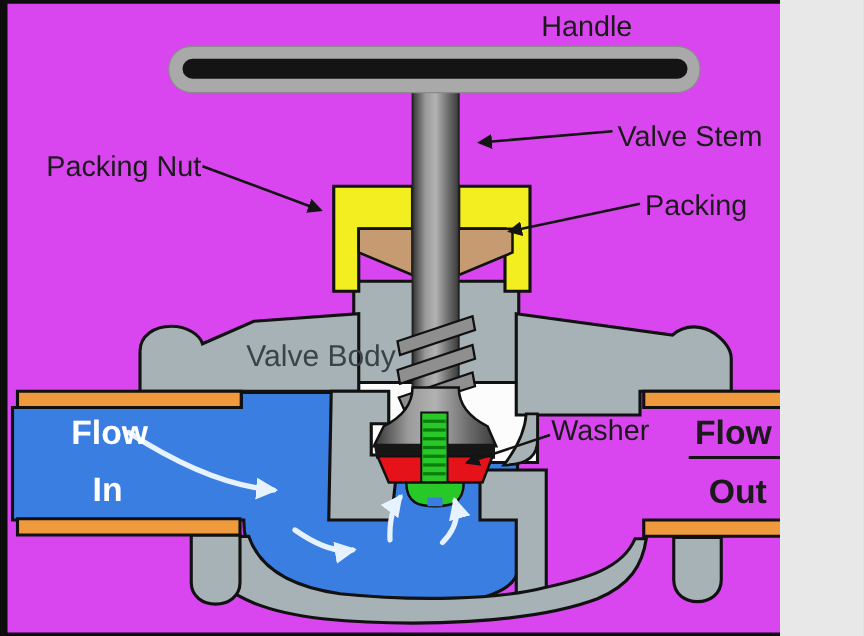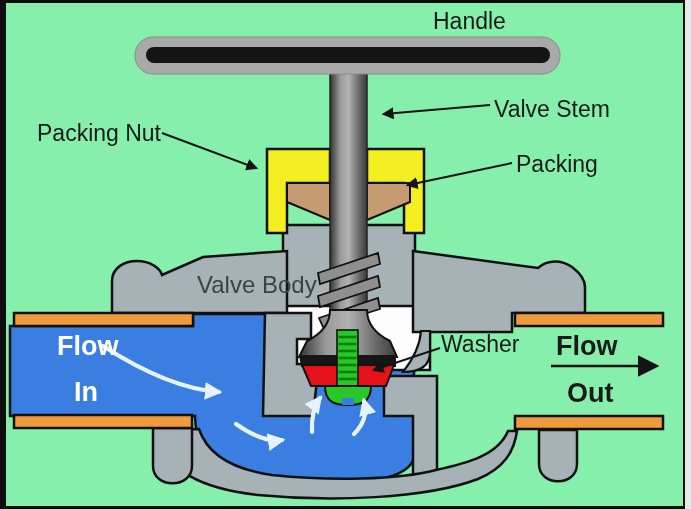--- a/index.html
+++ b/index.html
@@ -1,16 +1,16 @@
 <!DOCTYPE html>
 <html><head>
 <meta charset="utf-8">
 <style>
   html,body{margin:0;padding:0;background:#e8e8e8;}
-  .stage{width:685px;height:509px;position:relative;background:#86efac;overflow:hidden;
+  .stage{width:624px;height:509px;position:relative;background:#d946ef;overflow:hidden;
          font-family:"Liberation Sans", sans-serif;}
   svg{position:absolute;left:0;top:0;}
   text{font-family:"Liberation Sans", sans-serif;}
   .lbl{font-size:23px;font-weight:400;}
   .body-lbl{font-size:24px;font-weight:400;}
   .flow-lbl{font-size:27px;font-weight:bold;}
 </style>
 </head>
 <body>
 

